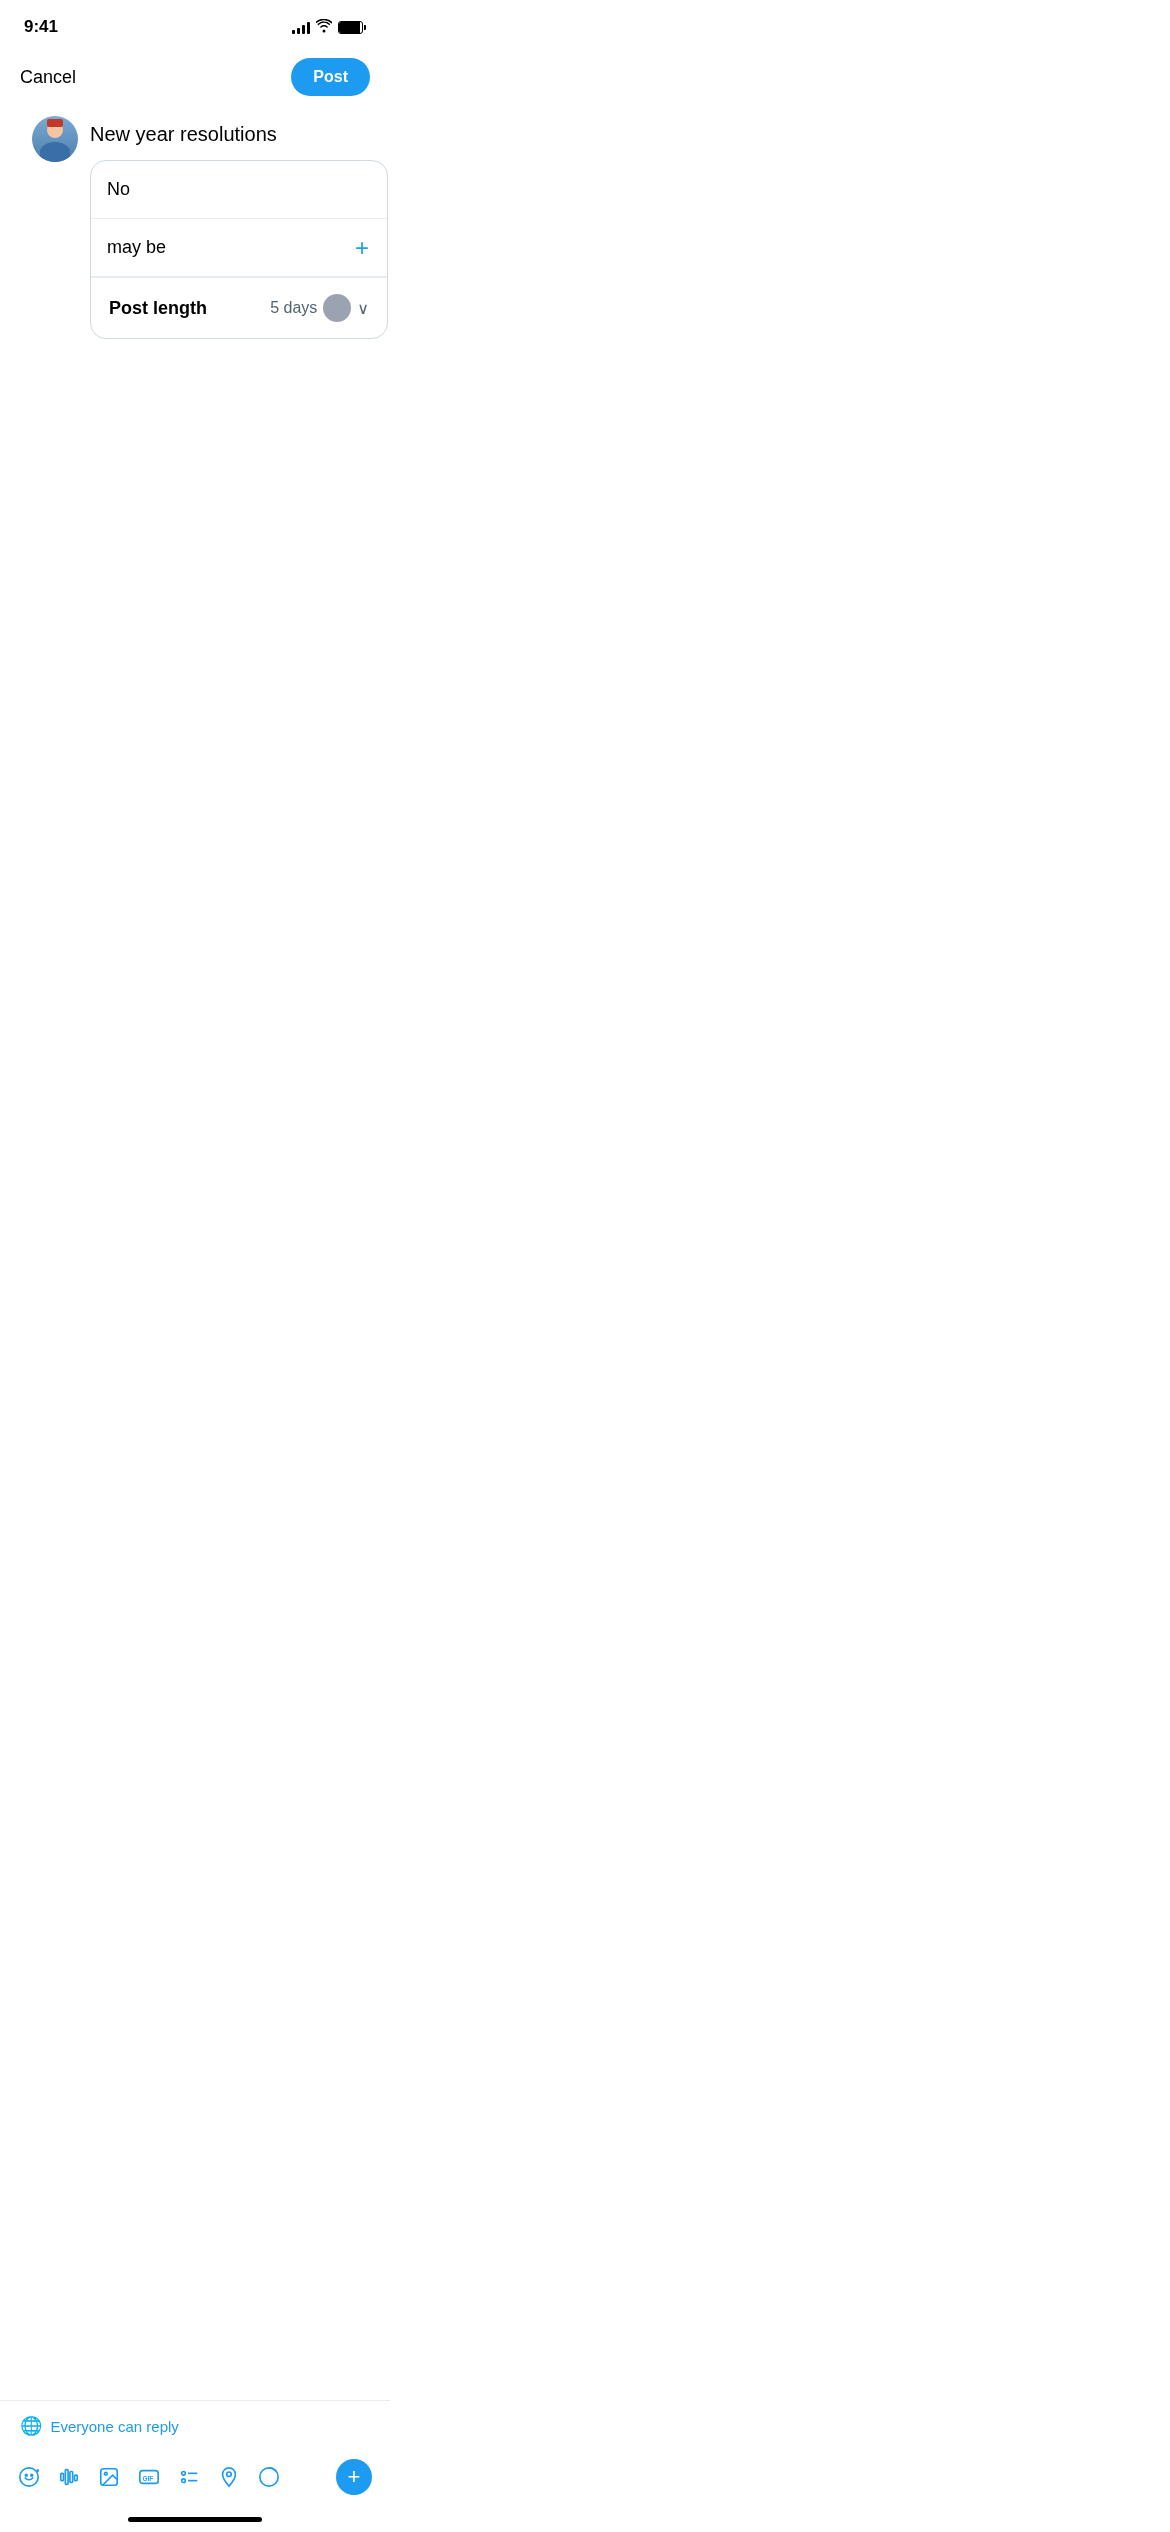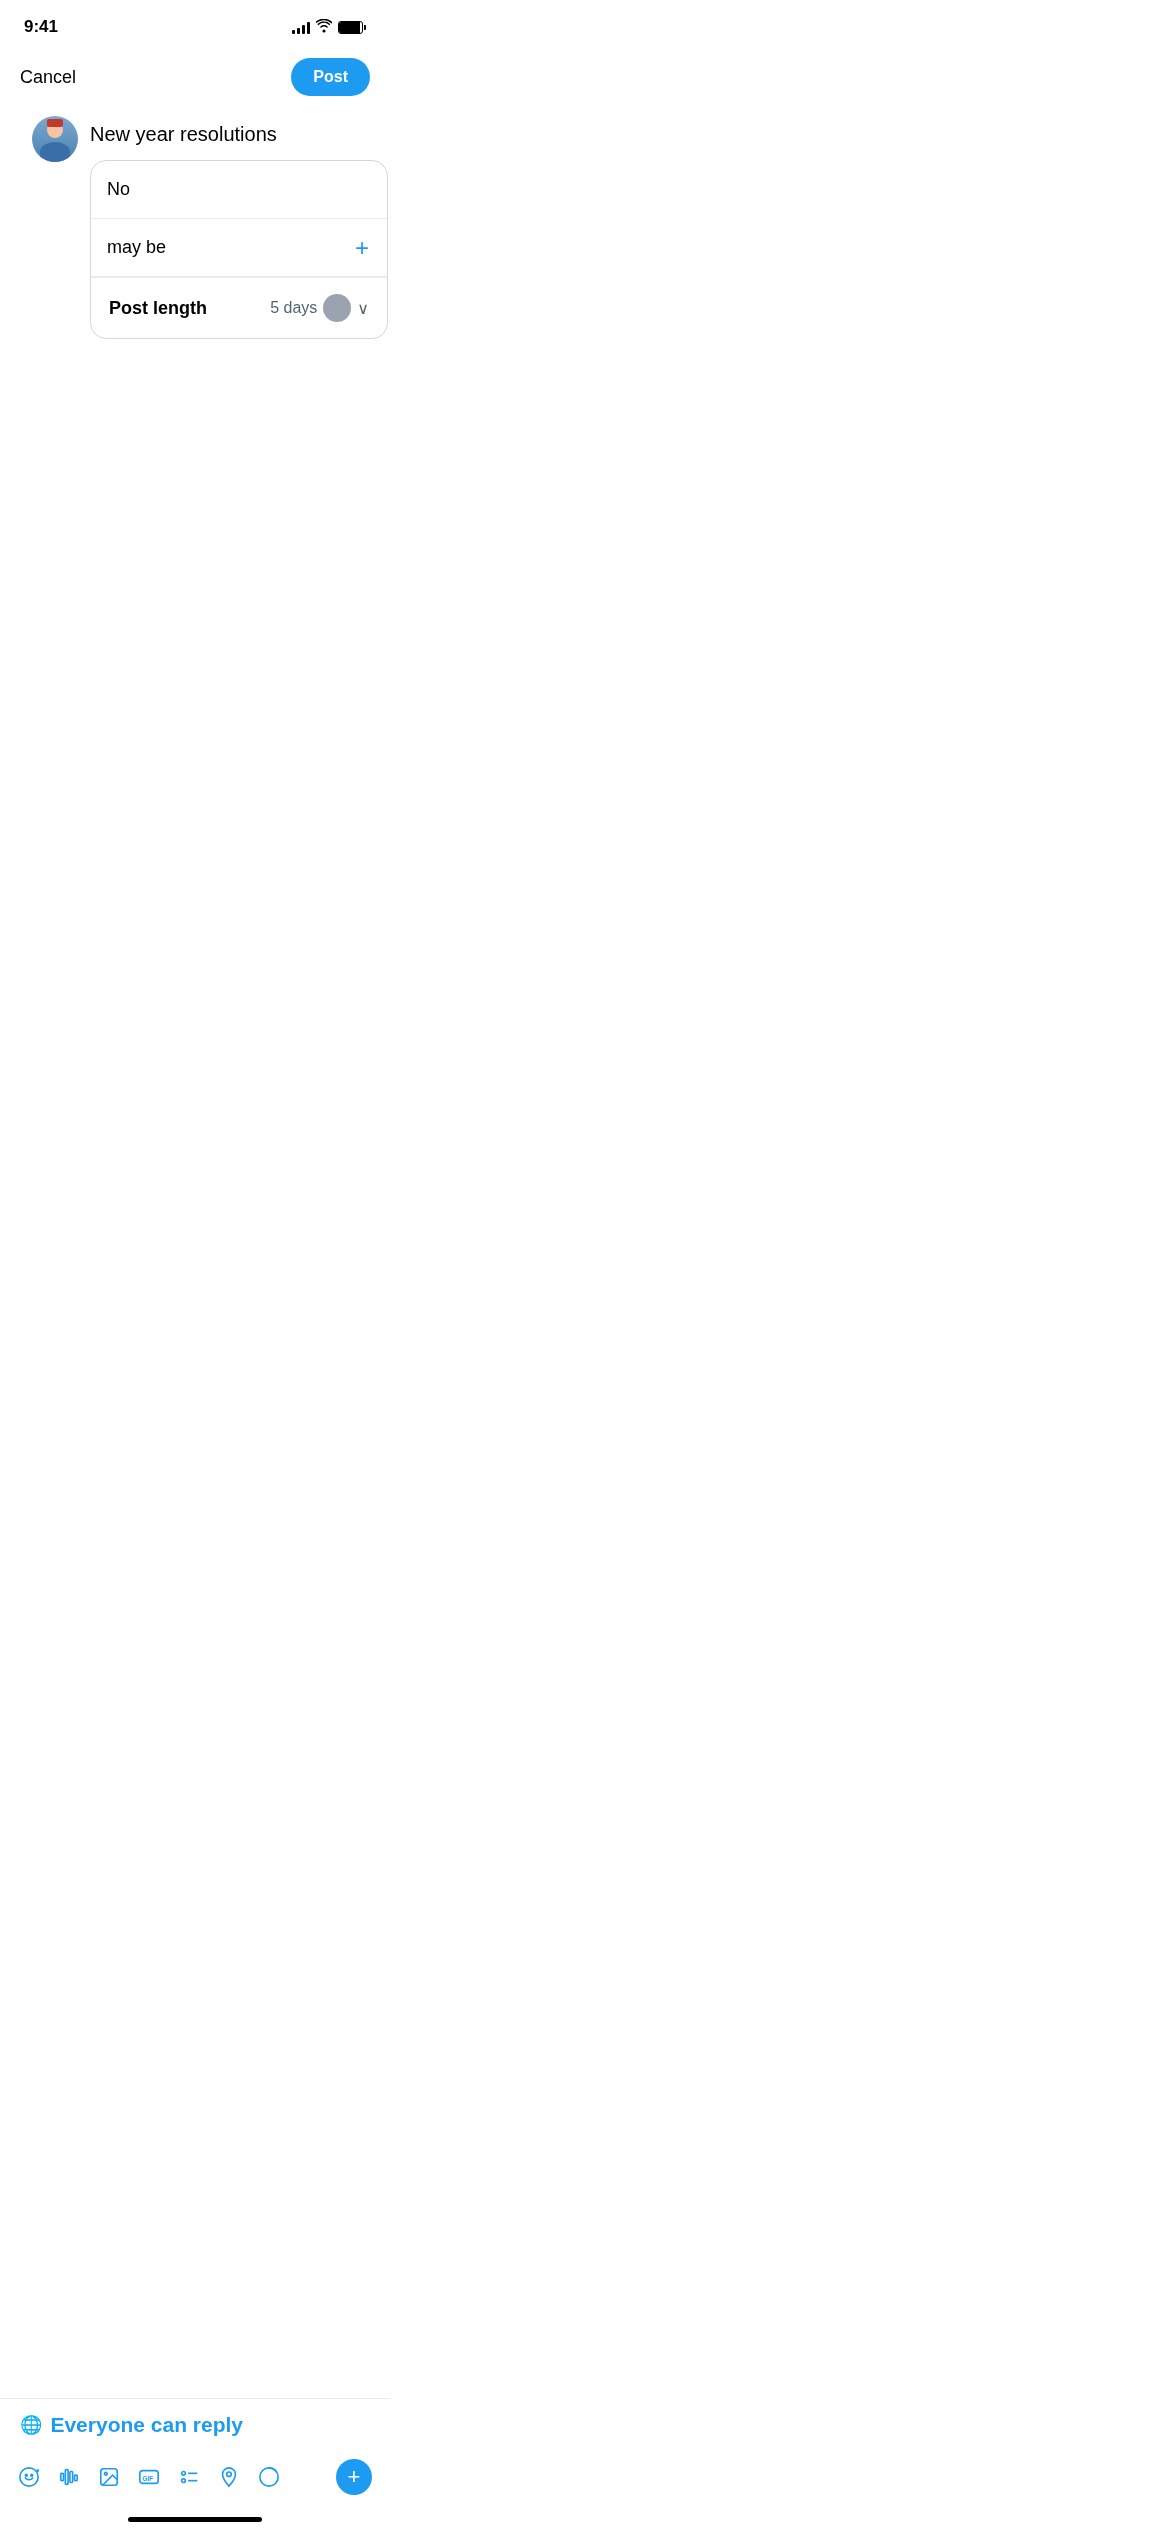--- a/index.html
+++ b/index.html
@@ -251,23 +251,23 @@
       padding: 14px 20px 12px 20px;
       border-top: 1px solid #e7ecef;
     }
 
     .reply-icon {
       font-size: 18px;
       color: #1d9bf0;
     }
 
     .reply-text {
-      font-size: 21px;
+      font-size: 15px;
       color: #1d9bf0;
-      font-weight: 700;
+      font-weight: 400;
     }
 
     .toolbar-row {
       display: flex;
       justify-content: space-between;
       align-items: center;
       padding: 10px 18px 16px 18px;
     }
 
     .toolbar-icons {

